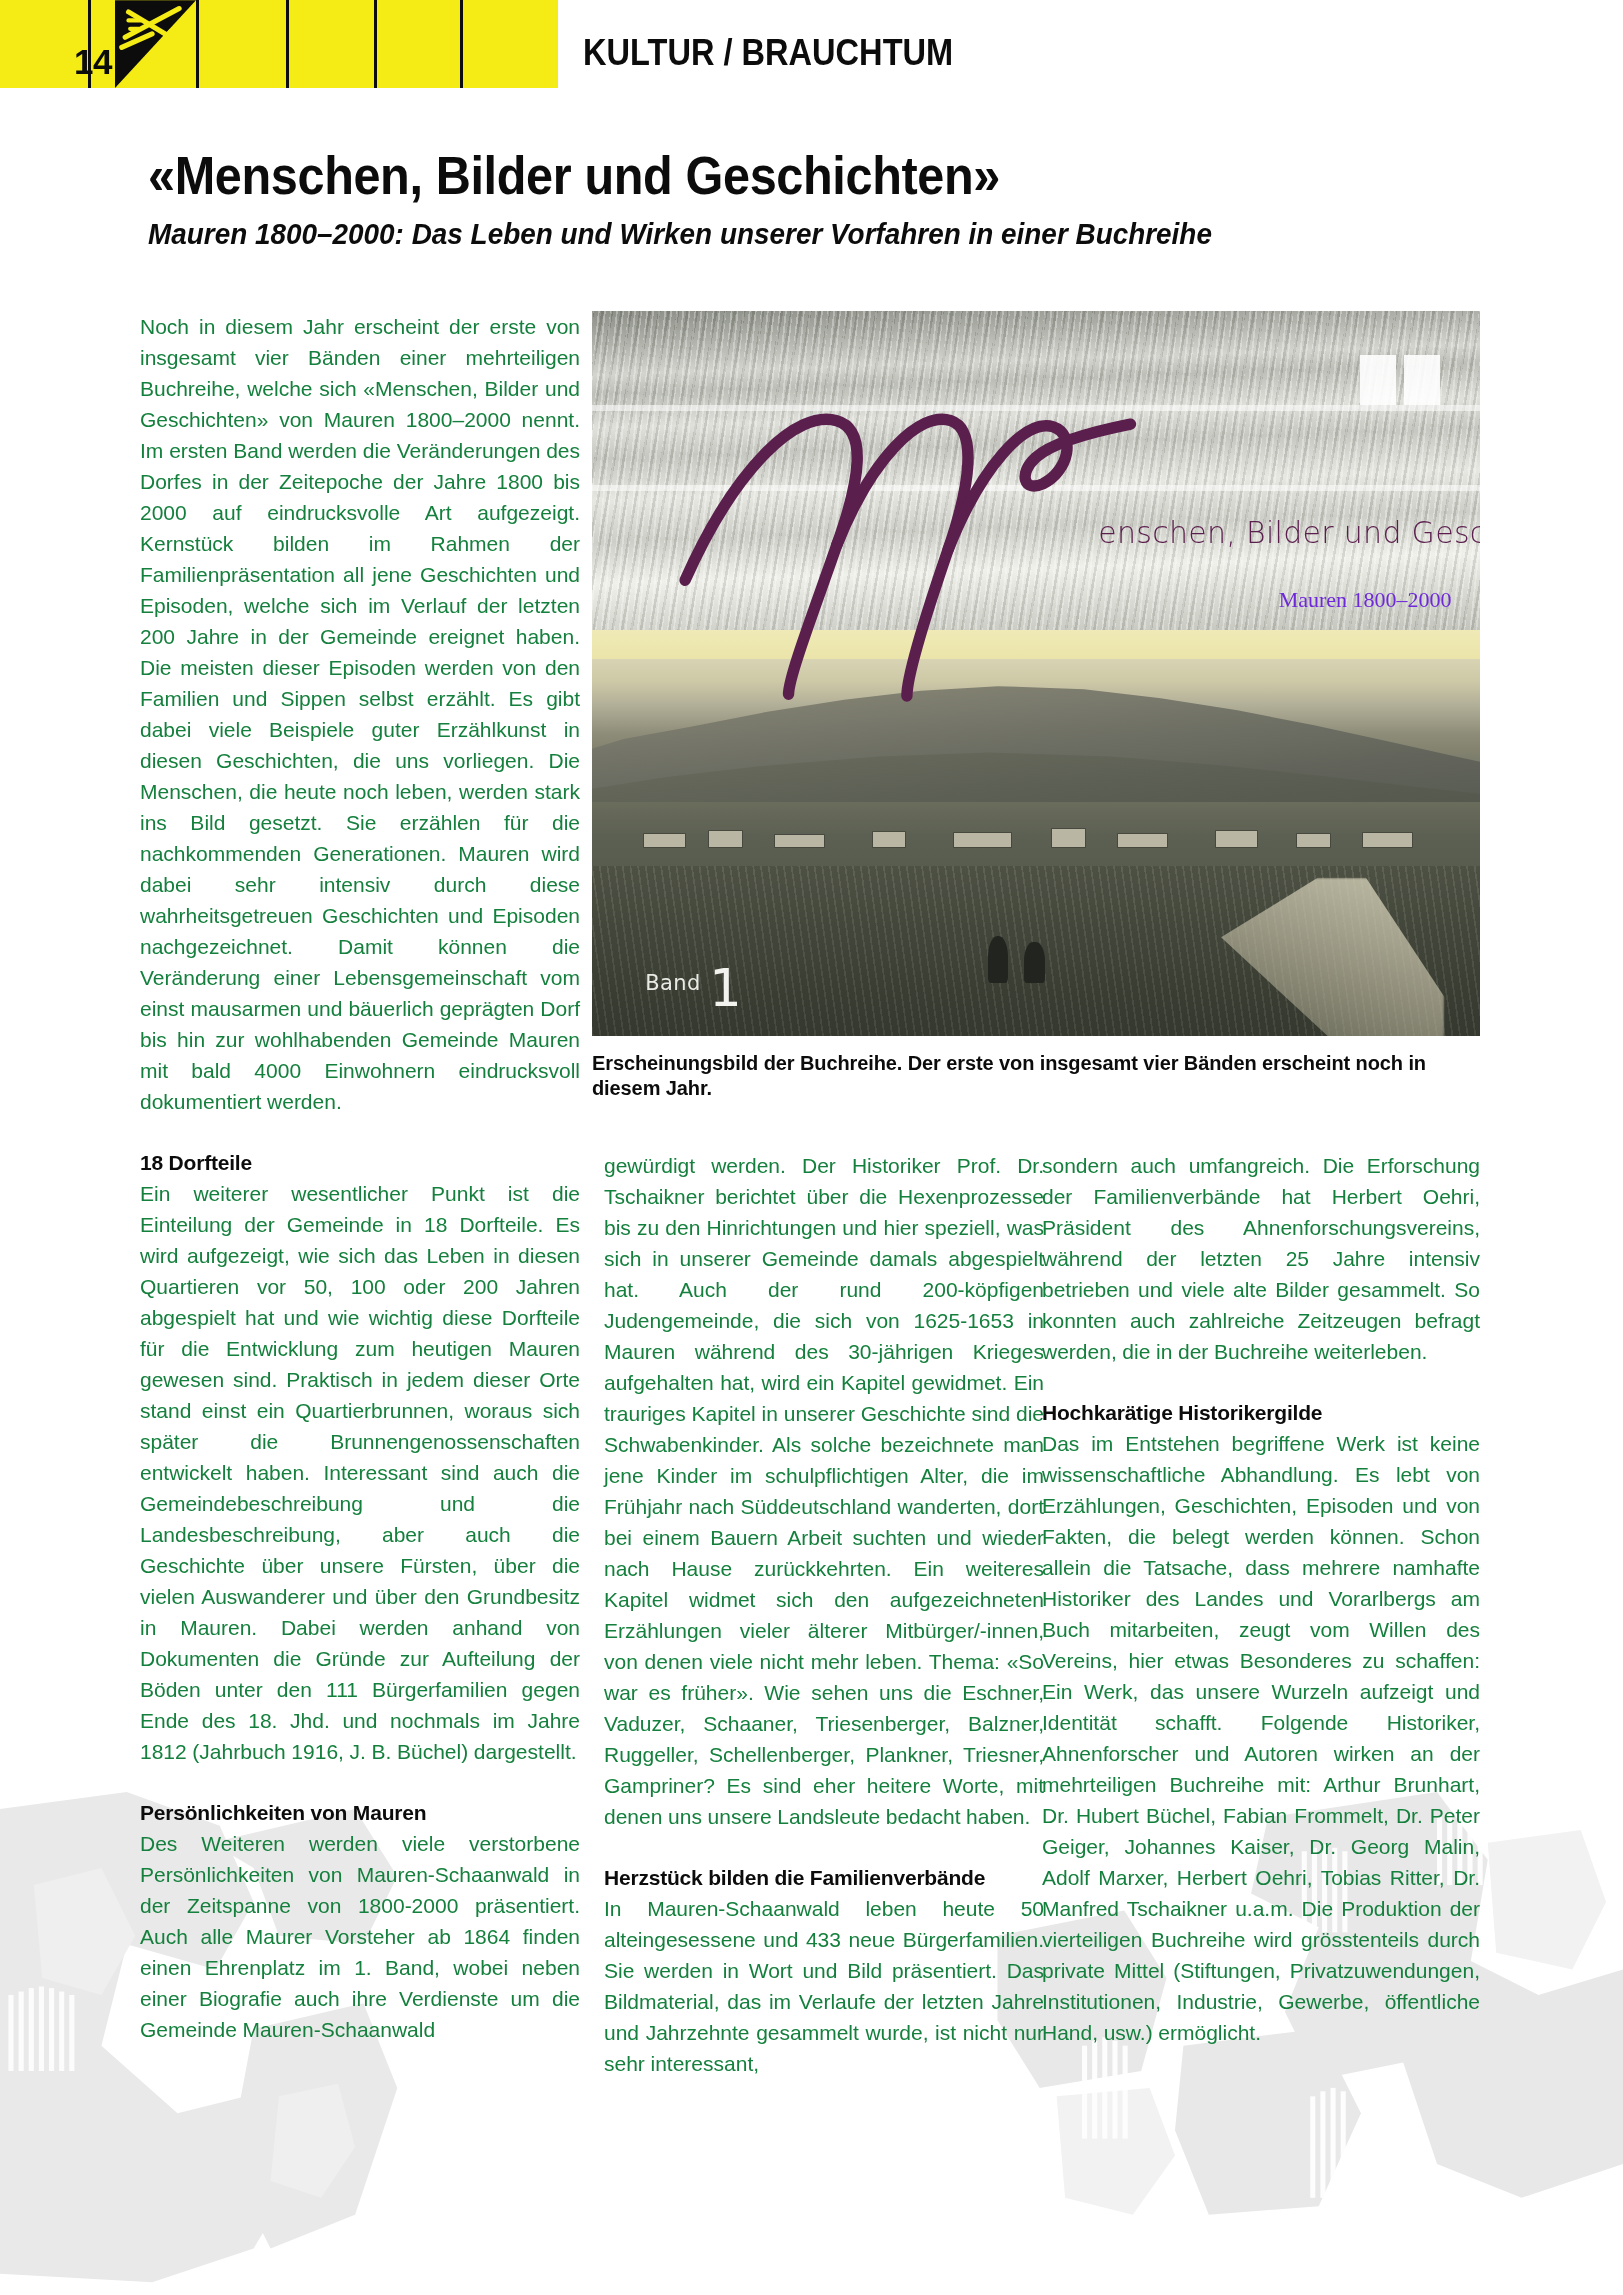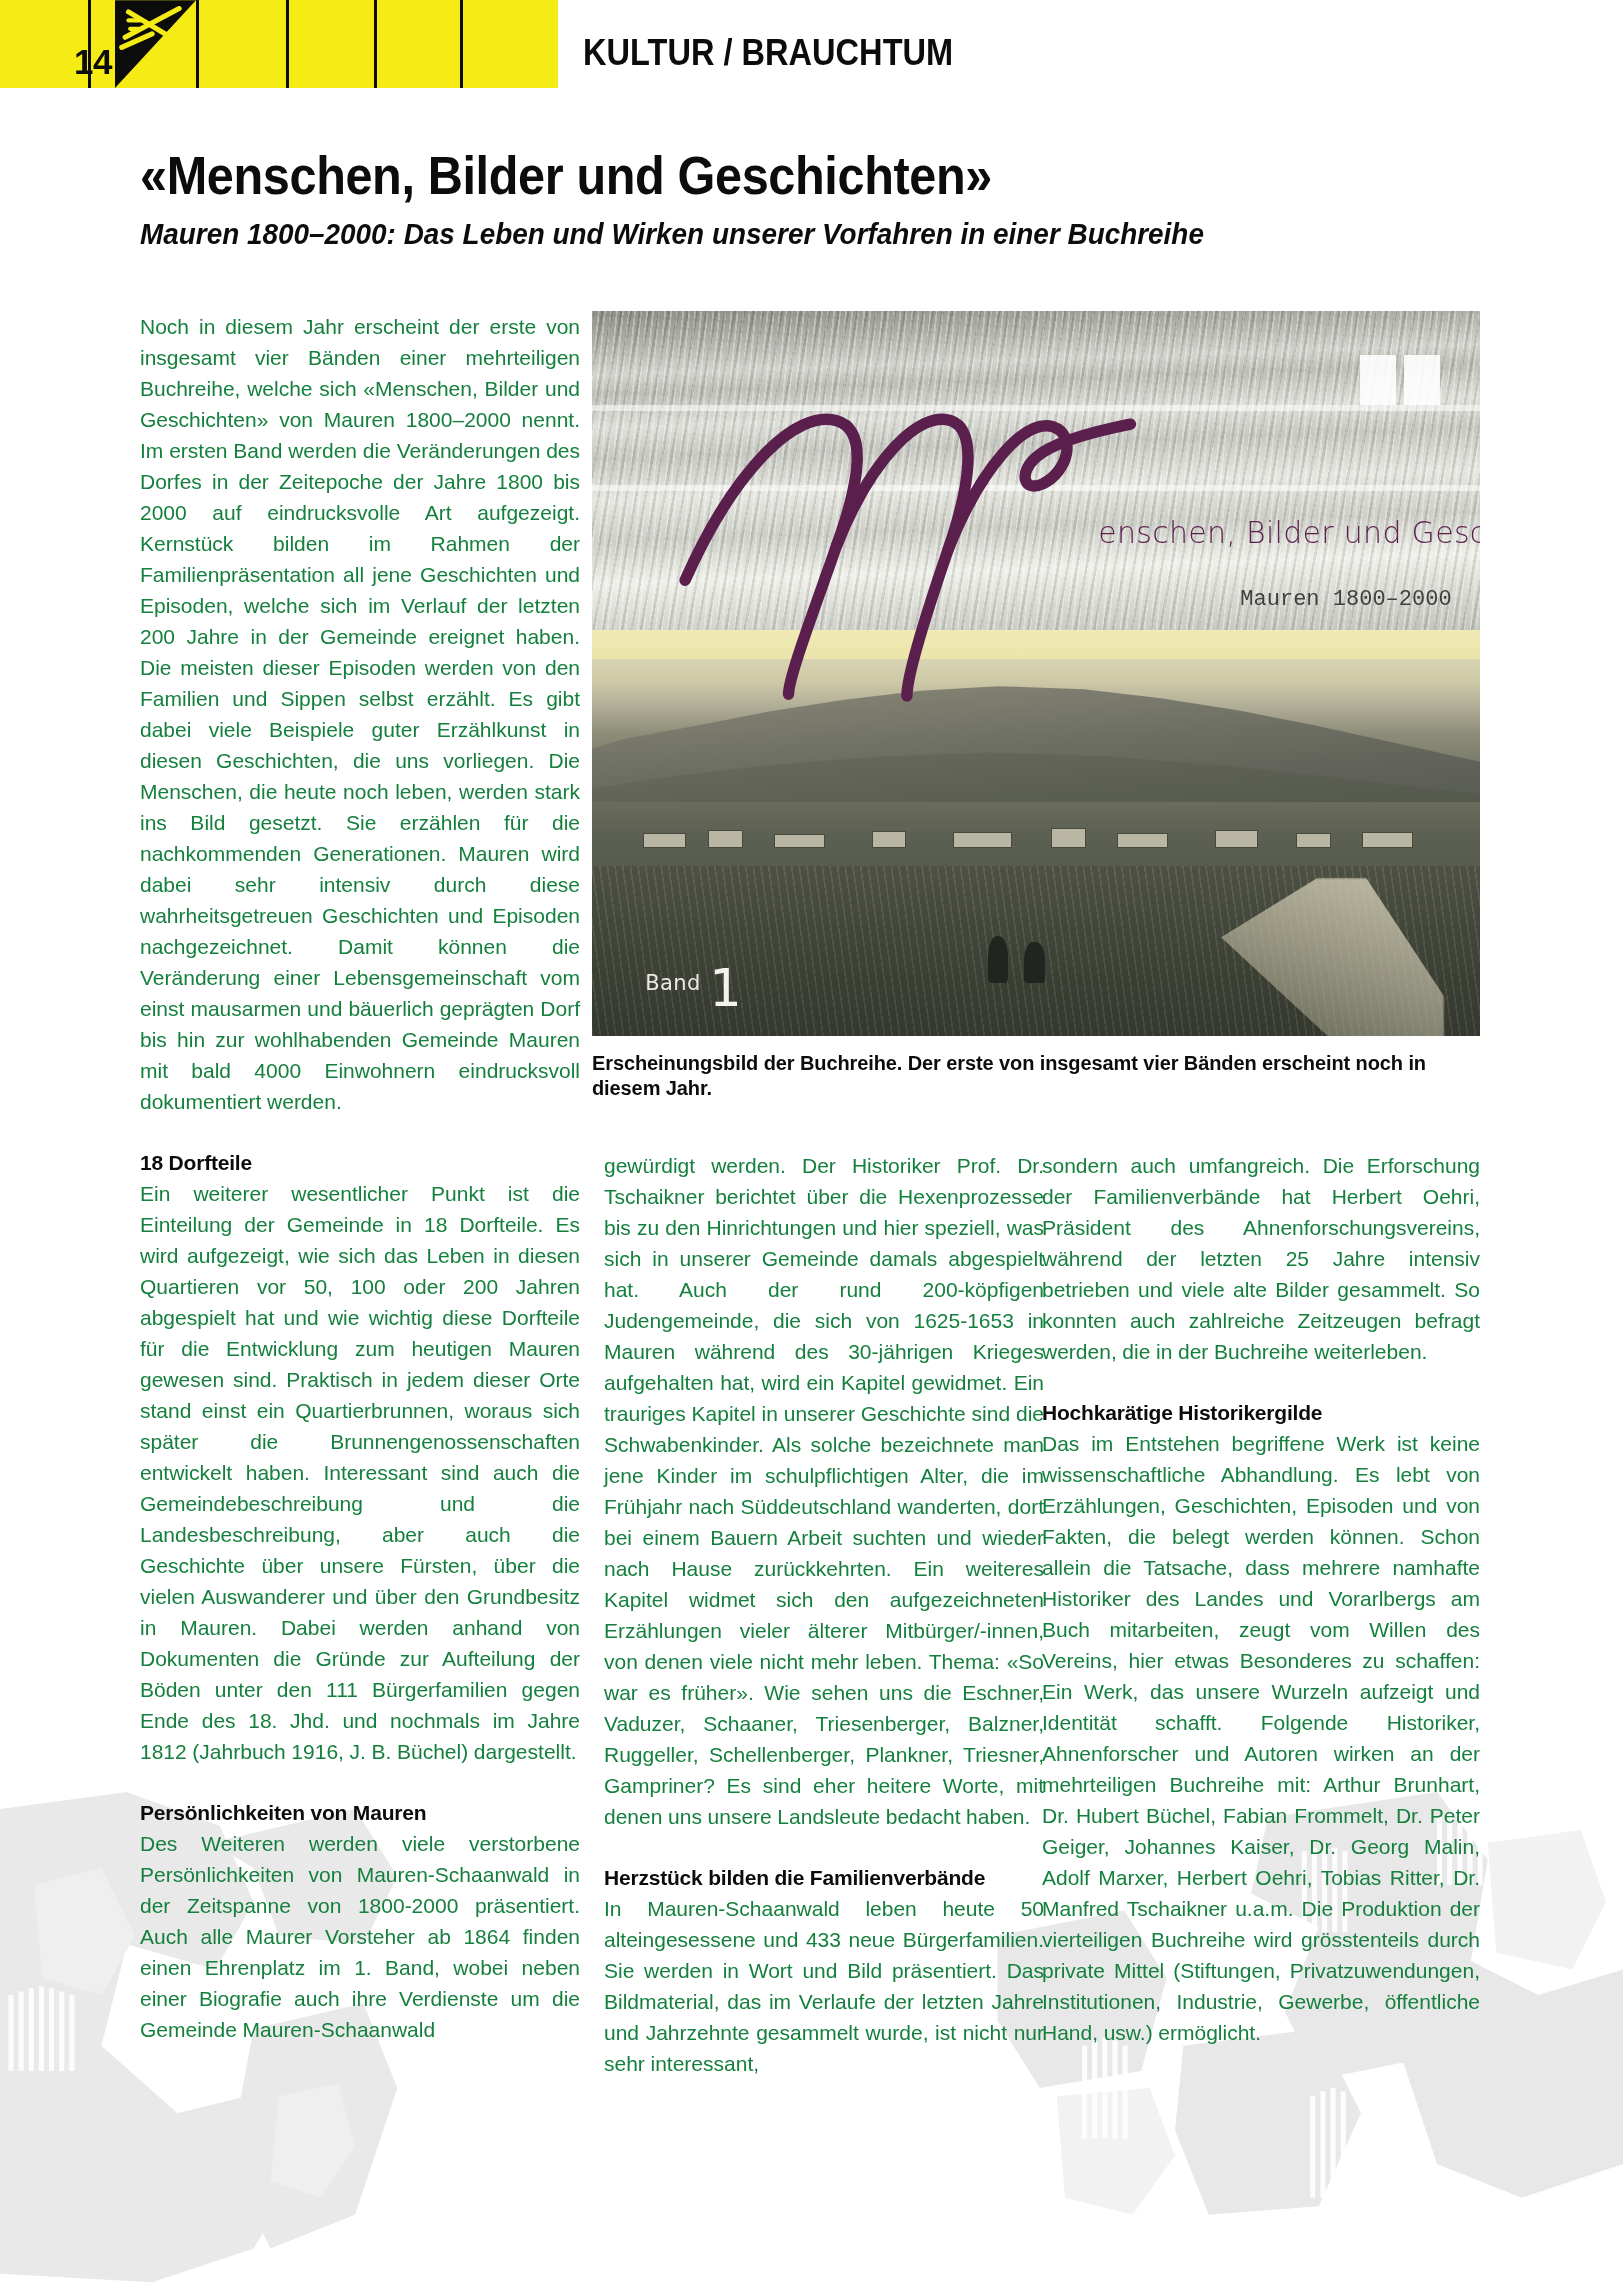--- a/index.html
+++ b/index.html
@@ -67,21 +67,21 @@
     color: #0c0c0c;
     white-space: nowrap;
     z-index: 5;
     transform: translateY(-50%) scaleX(0.88);
     transform-origin: left center;
   }
 
   
   #headline {
     position: absolute;
-    left: 140px; top: 148px;
+    left: 148px; top: 148px;
     width: 1336px;
     z-index: 3;
   }
   #main-title {
     font-family: "Liberation Sans Narrow", "Liberation Sans", sans-serif;
     font-weight: bold;
     font-size: 54px;
     line-height: 1.0;
     color: #0c0c0c;
     letter-spacing: -0.4px;
@@ -251,24 +251,24 @@
     font-weight: 300;
     font-size: 30px;
     color: #5b1f4d;
     white-space: nowrap;
     letter-spacing: 0.3px;
     z-index: 5;
   }
   .cover-sub-line {
     position:absolute;
     right: 3.2%; top: 38.1%;
-    font-family: Liberation Mono, monospace;
+    font-family: Liberation Serif, serif;
     font-weight: 400;
     font-size: 22px;
-    color: #404040;
+    color: #6d28d9;
     white-space: nowrap;
     z-index: 5;
   }
   .cover-band-label {
     position:absolute;
     left: 6%; bottom: 5.6%;
     font-family: "DejaVu Sans", sans-serif;
     font-size: 21px;
     color: #e9eae4;
     z-index: 5;

